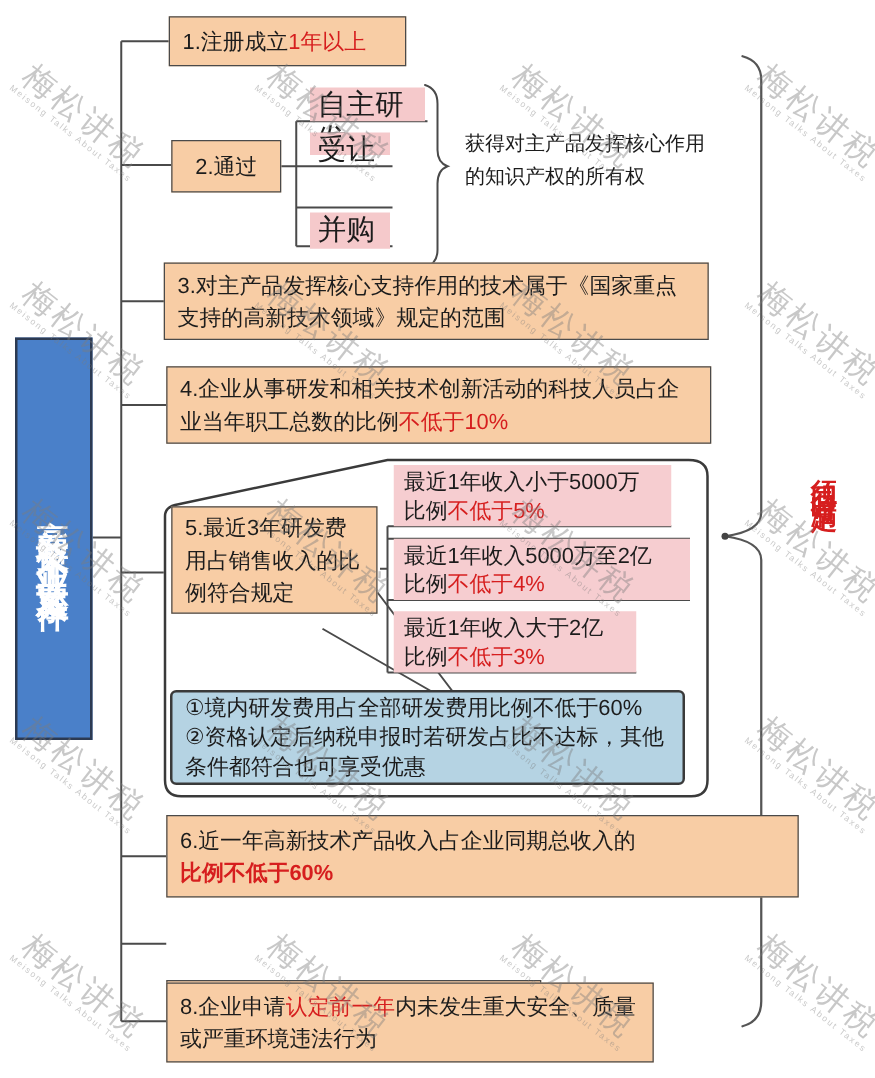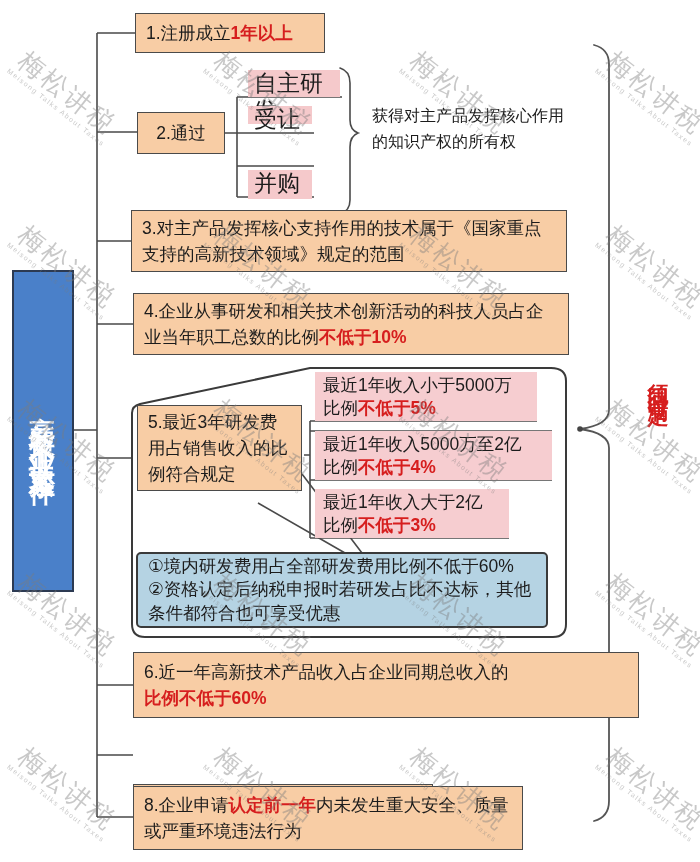--- a/index.html
+++ b/index.html
@@ -13,21 +13,21 @@
 
   
   .orange{background:#F8CDA5;border:1.6px solid #4a4a4a;padding:3px 10px;
           font-size:17.5px;line-height:26px;}
   .pinklabel{background:#F5C9CB;padding:0 6px;font-size:23px;line-height:27px;
              font-weight:500;z-index:3;position:absolute;box-sizing:border-box;}
   .tier{background:#F6CDD0;padding:1px 8px;font-size:17.5px;line-height:23px;
         position:absolute;box-sizing:border-box;display:flex;align-items:center;z-index:3;}
   .bluenote{background:#B5D3E3;border:2px solid #3a3a3a;border-radius:5px;
             padding:2px 10px;font-size:17.5px;line-height:23.5px;z-index:3;}
-  .red{color:#D61E1E;font-weight:700;}
+  .red{color:#D61E1E;font-weight:400;}
   .blockred{display:block;color:#D61E1E;font-weight:700;}
 
   .roottitle{position:absolute;left:12px;top:270px;width:62px;height:322px;
              background:#4A80C9;border:2px solid #2c3a52;box-sizing:border-box;
              display:flex;align-items:center;justify-content:center;z-index:3;}
   .roottitle span{writing-mode:vertical-rl;text-orientation:upright;
              color:#ffffff;font-size:26px;font-weight:700;letter-spacing:7px;}
 
   .bracelabel{position:absolute;left:644px;top:366px;z-index:3;}
   .bracelabel span{writing-mode:vertical-rl;text-orientation:upright;

